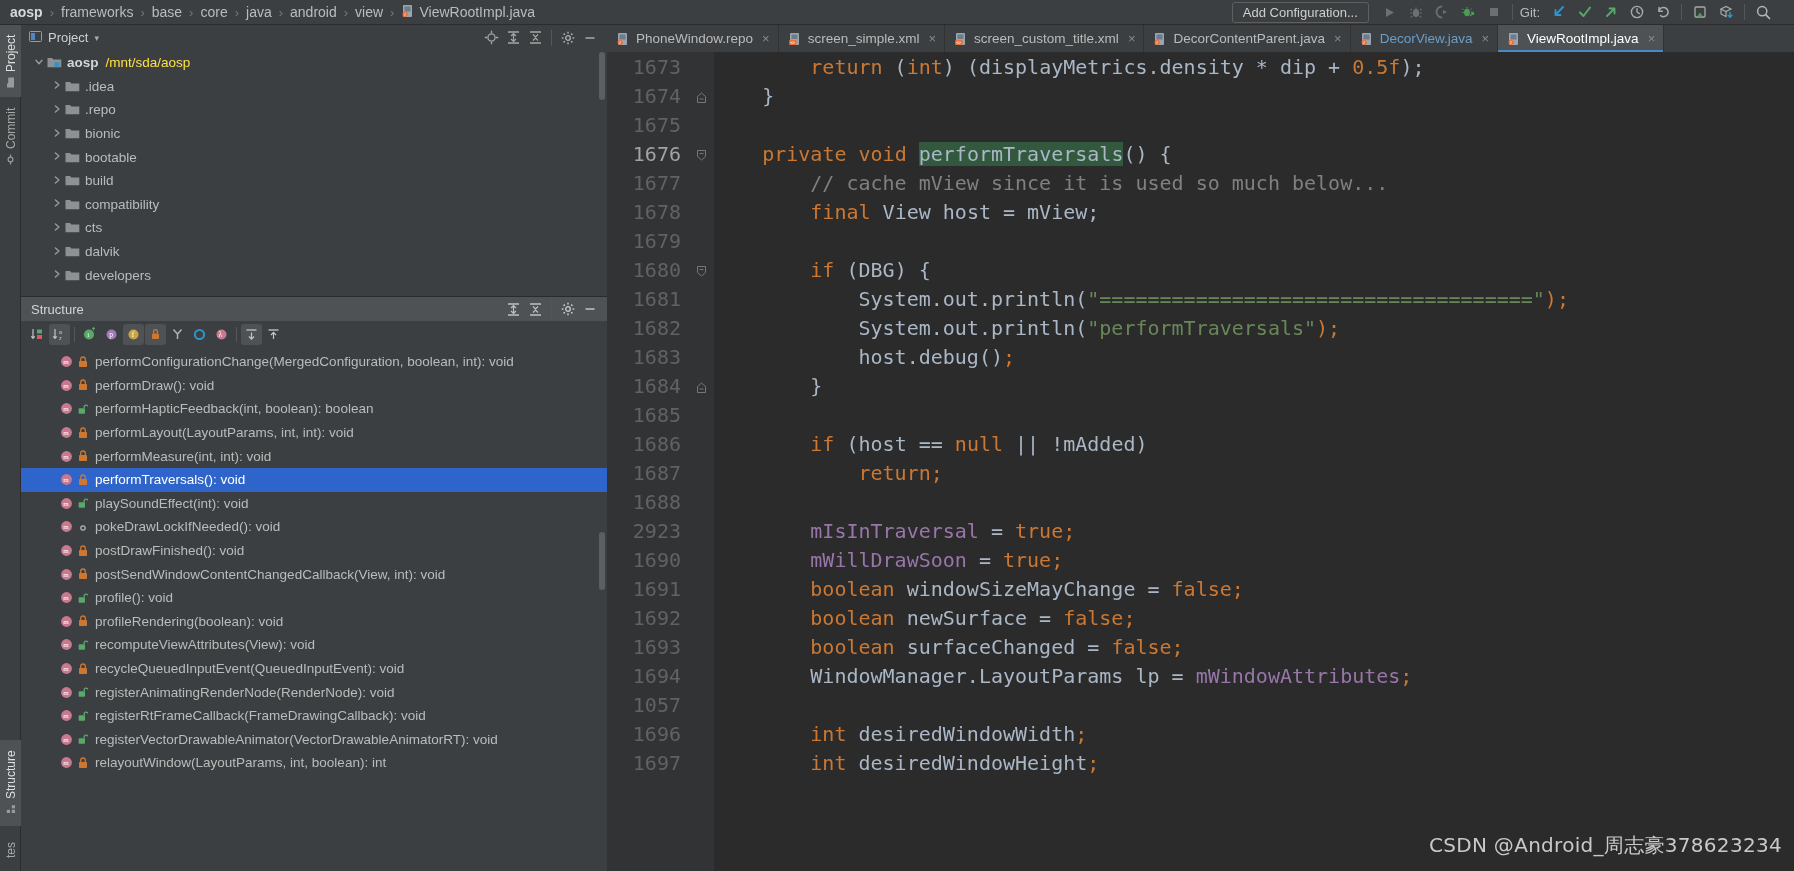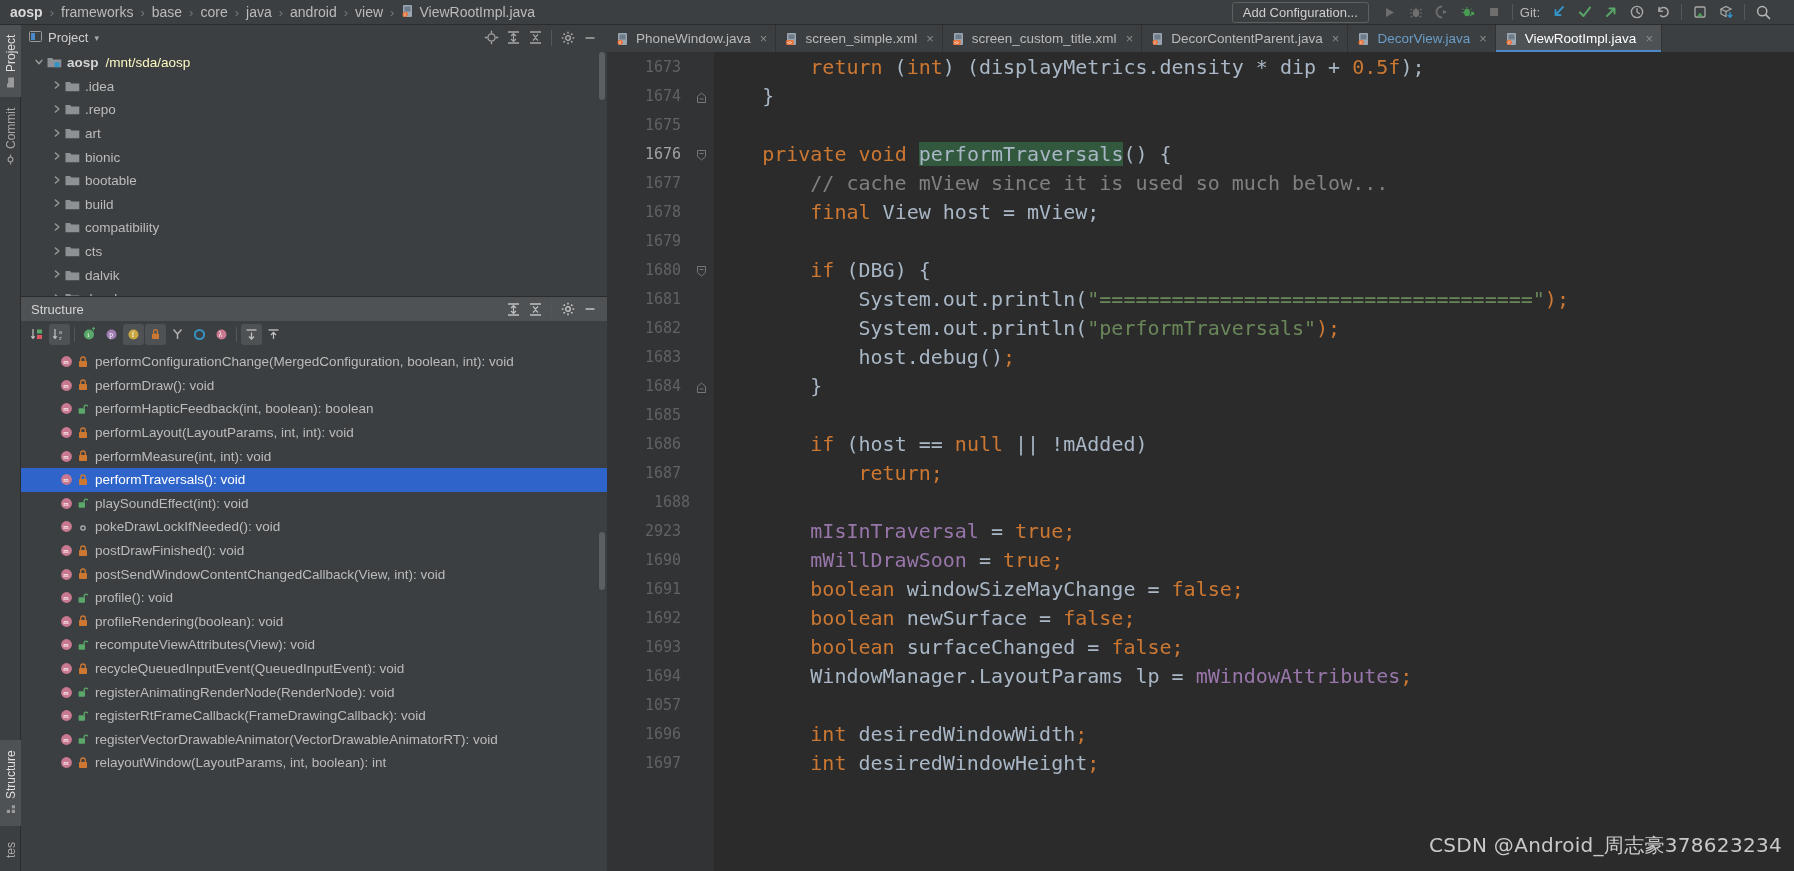--- a/index.html
+++ b/index.html
@@ -63,21 +63,21 @@
   .panelhdr .chev { margin-left:6px; color:#aaa; font-size:9px; }
   .panelhdr .spacer { margin-left:auto; }
   .hdricon { width:22px; height:20px; display:flex; align-items:center; justify-content:center; }
 
   .tree { flex:1; overflow:hidden; position:relative; background:#3c3f41; padding-top:1px; }
   .trow { height:23.6px; display:flex; align-items:center; font-size:13.5px; color:#bbbbbb; padding-left:10px; }
   .trow .arrow { width:16px; text-align:center; color:#9a9a9a; font-size:10px; flex:0 0 16px; }
   .trow .ficon { margin-right:5px; display:flex; align-items:center; }
   .trow .tlabel { white-space:nowrap; }
   .trow.root .tlabel { font-weight:bold; color:#d5d5d5; }
-  .trow .tpath { color:#fef9c3; margin-left:7px; font-weight:normal; }
+  .trow .tpath { color:#fde047; margin-left:7px; font-weight:normal; }
 
   .pscroll {
     position:absolute; right:2px; top:2px; width:6px; height:48px;
     background:#5c5f61; border-radius:3px;
   }
 
   
   .structpanel {
     position:absolute; left:21px; top:296px; width:586px; height:575px;
     background:#3c3f41; display:flex; flex-direction:column;
@@ -132,21 +132,21 @@
     background:#313335;
   }
   .gutterfold {
     position:absolute; left:82px; top:0; width:25px; height:100%;
     background:#313335;
   }
   .codelines { position:absolute; left:0; top:0; right:0; bottom:0; }
   .cline { height:29px; display:flex; align-items:center; position:relative; }
   .lnum {
     position:absolute; left:0; width:74px; text-align:right;
-    font-family:"DejaVu Sans Mono", monospace; font-size:15px;
+    font-family:"DejaVu Sans Mono", monospace; font-size:20px;
     color:#606366;
   }
   .cline.current .lnum { color:#a4a3a3; }
   .cline.current .ctext { }
   .ctext {
     position:absolute; left:107px;
     font-family:"DejaVu Sans Mono", monospace; font-size:20px;
     white-space:pre; color:#a9b7c6;
   }
   .k  { color:#cc7832; }   
@@ -410,31 +410,20 @@
         </div>
         <div class="trow" style="padding-left: 28px;">
           <span class="arrow"><svg width="10" height="10" viewBox="0 0 10 10">
               <path d="M3.4 2 L6.9 5 L3.4 8" stroke="#9a9a9a" stroke-width="1.4" fill="none" stroke-linecap="round" stroke-linejoin="round"></path>
             </svg></span>
           <span class="ficon">
             <svg width="15" height="13" viewBox="0 0 15 13">
               <path d="M0.5 2 L5 2 L6.3 3.6 L14.3 3.6 L14.3 11.3 L0.5 11.3 Z" fill="#8d9196"></path>
             </svg>
           </span>
-          <span class="tlabel">art</span>
-        </div>
-        <div class="trow" style="padding-left: 28px;">
-          <span class="arrow"><svg width="10" height="10" viewBox="0 0 10 10">
-              <path d="M3.4 2 L6.9 5 L3.4 8" stroke="#9a9a9a" stroke-width="1.4" fill="none" stroke-linecap="round" stroke-linejoin="round"></path>
-            </svg></span>
-          <span class="ficon">
-            <svg width="15" height="13" viewBox="0 0 15 13">
-              <path d="M0.5 2 L5 2 L6.3 3.6 L14.3 3.6 L14.3 11.3 L0.5 11.3 Z" fill="#8d9196"></path>
-            </svg>
-          </span>
           <span class="tlabel">bionic</span>
         </div>
         <div class="trow" style="padding-left: 28px;">
           <span class="arrow"><svg width="10" height="10" viewBox="0 0 10 10">
               <path d="M3.4 2 L6.9 5 L3.4 8" stroke="#9a9a9a" stroke-width="1.4" fill="none" stroke-linecap="round" stroke-linejoin="round"></path>
             </svg></span>
           <span class="ficon">
             <svg width="15" height="13" viewBox="0 0 15 13">
               <path d="M0.5 2 L5 2 L6.3 3.6 L14.3 3.6 L14.3 11.3 L0.5 11.3 Z" fill="#8d9196"></path>
             </svg>
@@ -879,21 +868,21 @@
     <div class="tabbar" id="tabbar">
         <div class="etab">
           <span style="display: flex;">
             <svg width="14" height="14" viewBox="0 0 14 14">
               <rect x="2" y="1" width="9" height="12" rx="1" fill="#a9b7c6" opacity="0.85"></rect>
               <rect x="3.5" y="2.5" width="6" height="5" fill="#6e7c8a"></rect>
               <circle cx="4.2" cy="10.3" r="2.6" fill="#e8743b"></circle>
               <text x="2.9" y="12.3" font-size="4.2" fill="#ffffff" font-family="serif">J</text>
             </svg>
           </span>
-          <span>PhoneWindow.java</span>
+          <span>PhoneWindow.repo</span>
           <span class="x">×</span>
         </div>
         <div class="etab">
           <span style="display: flex;">
             <svg width="14" height="14" viewBox="0 0 14 14">
               <rect x="2" y="1" width="9" height="12" rx="1" fill="#a9b7c6" opacity="0.85"></rect>
               <rect x="3.5" y="2.5" width="6" height="4.5" fill="#6e7c8a"></rect>
               <rect x="1.2" y="8" width="7.5" height="5" rx="0.8" fill="#e8743b"></rect>
               <text x="2" y="12.2" font-size="4.3" fill="#ffffff" font-family="monospace">&lt;&gt;</text>
             </svg>
@@ -1031,21 +1020,21 @@
             <span class="ctext"><span class="n"></span></span>
           </div>
           <div class="cline" style="top: 377px; position: absolute; left: 0px; right: 0px;">
             <span class="lnum">1686</span>
             <span class="ctext"><span class="n">        </span><span class="k">if</span><span class="n"> (host == </span><span class="k">null</span><span class="n"> || !mAdded)</span></span>
           </div>
           <div class="cline" style="top: 406px; position: absolute; left: 0px; right: 0px;">
             <span class="lnum">1687</span>
             <span class="ctext"><span class="n">            </span><span class="k">return</span><span class="k">;</span></span>
           </div>
-          <div class="cline" style="top: 435px; position: absolute; left: 9px; right: 0px;">
+          <div class="cline" style="top: 435px; position: absolute; left: 0px; right: 0px;">
             <span class="lnum">1688</span>
             <span class="ctext"><span class="n"></span></span>
           </div>
           <div class="cline" style="top: 464px; position: absolute; left: 0px; right: 0px;">
             <span class="lnum">2923</span>
             <span class="ctext"><span class="n">        </span><span class="f">mIsInTraversal</span><span class="n"> = </span><span class="k">true</span><span class="k">;</span></span>
           </div>
           <div class="cline" style="top: 493px; position: absolute; left: 0px; right: 0px;">
             <span class="lnum">1690</span>
             <span class="ctext"><span class="n">        </span><span class="f">mWillDrawSoon</span><span class="n"> = </span><span class="k">true</span><span class="k">;</span></span>

